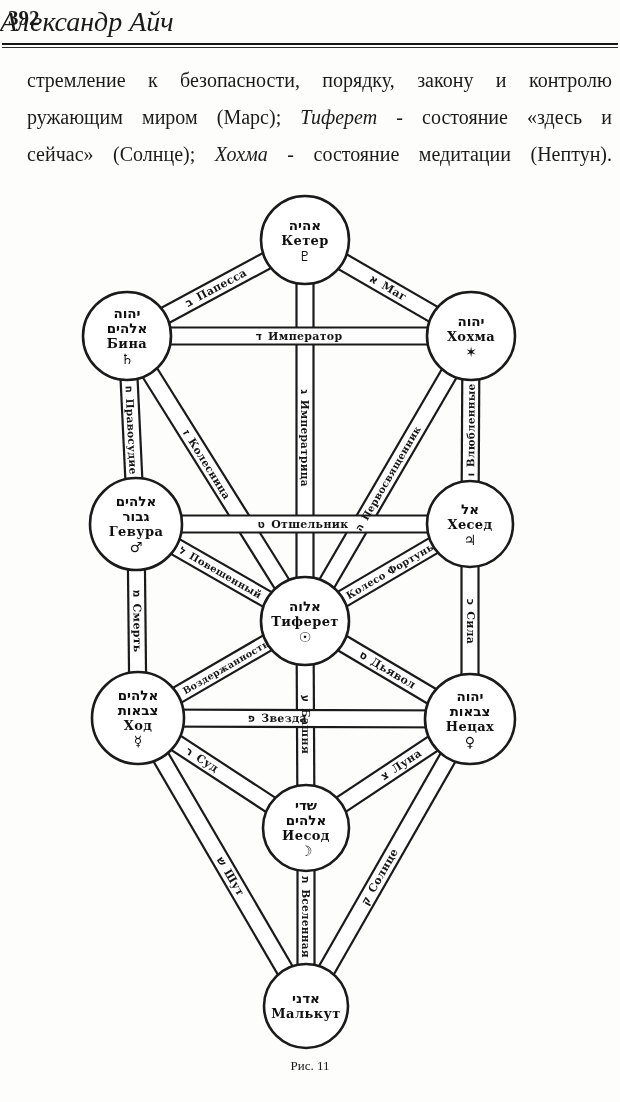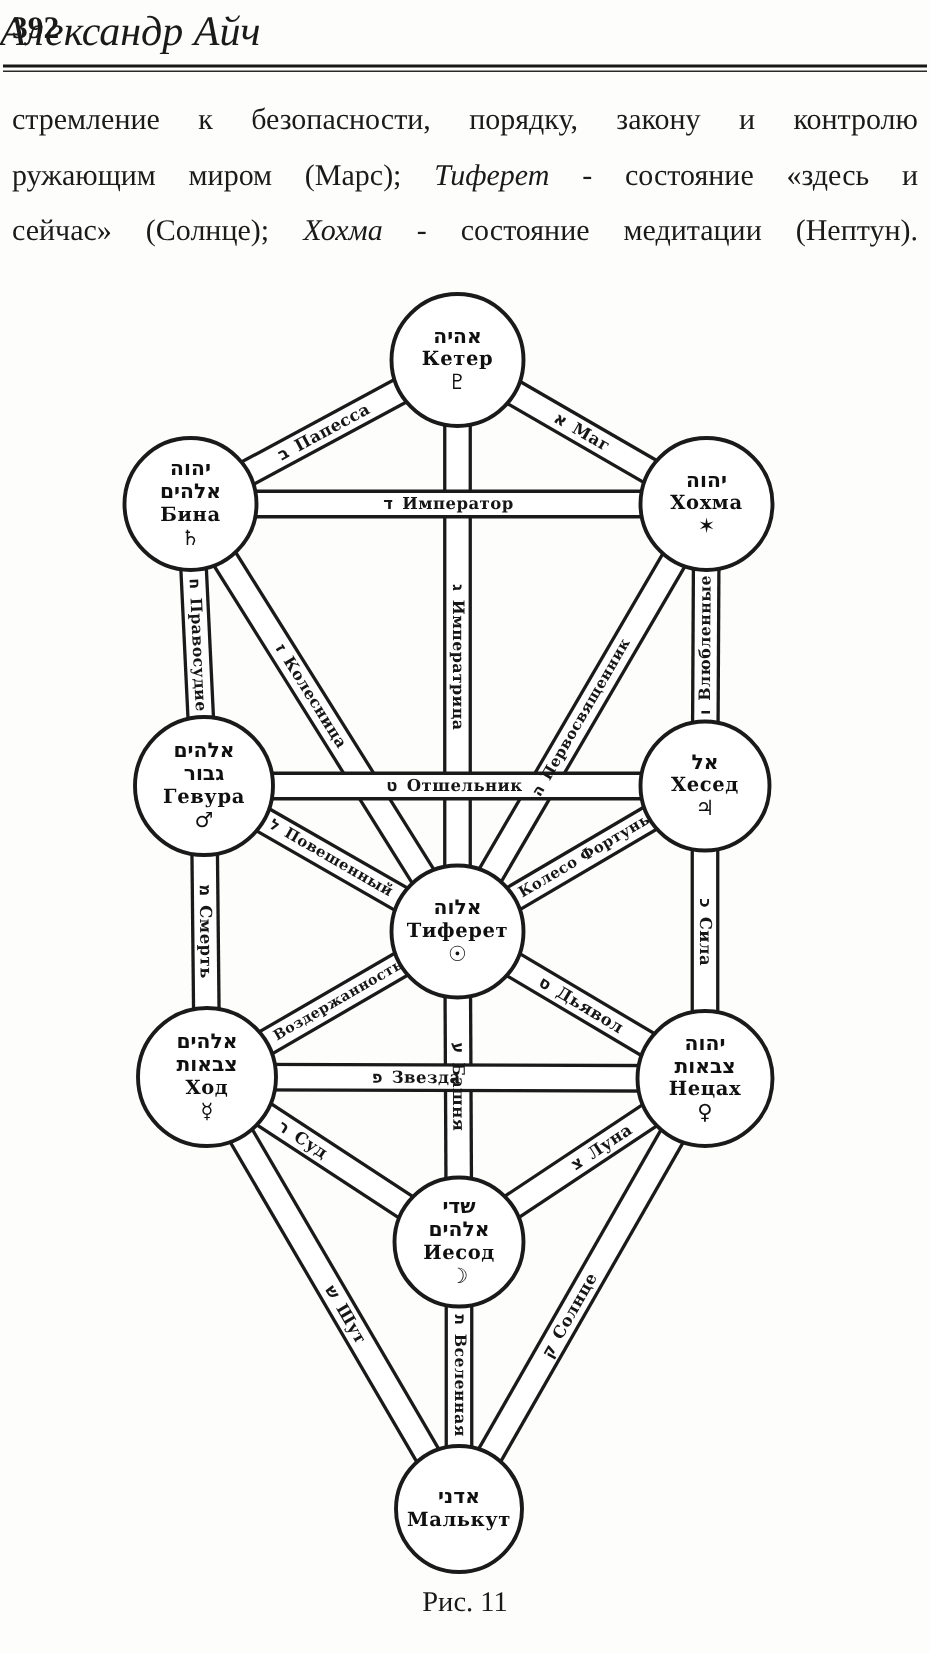--- a/index.html
+++ b/index.html
@@ -6,22 +6,22 @@
   body{
     width:620px;height:1102px;position:relative;overflow:hidden;
     background:#fdfdfb;color:#1a1a1a;
     font-family:"Liberation Serif","DejaVu Serif",serif;
   }
   .header{position:relative;height:34px;padding-top:6px;}
   .page-number{position:absolute;left:8px;top:6px;font-size:21px;font-weight:bold;}
   .running-title{text-align:left;font-style:italic;font-size:28px;}
   .rule{margin:3px 2px 0 2px;height:2px;border-top:2.6px solid #181818;border-bottom:1.4px solid #2a2a2a;}
   .body-text{margin:14px 8px 0 8px;font-size:20px;line-height:37px;}
-  .pline{text-align:justify;text-align-last:justify;white-space:normal;}
-  .caption{position:absolute;top:1058px;left:0;width:100%;text-align:center;font-size:19px;}
+  .pline{text-align:justify;text-align-last:justify;white-space:normal;margin-left:19px;}
+  .caption{position:absolute;top:1058px;left:0;width:100%;text-align:center;font-size:13px;}
   svg.tree{position:absolute;left:0;top:0;width:620px;height:1102px;}
   .bl{stroke:#1a1a1a;stroke-width:2.2;}
   .node{fill:#ffffff;stroke:#1a1a1a;stroke-width:2.6;}
   .plab{font-family:"DejaVu Serif","DejaVu Sans",serif;font-weight:bold;fill:#161616;letter-spacing:.3px;}
   .heb{font-family:"DejaVu Sans",sans-serif;font-weight:bold;font-size:13.5px;fill:#101010;}
   .rus{font-family:"DejaVu Serif","DejaVu Sans",serif;font-weight:bold;font-size:13px;fill:#101010;letter-spacing:.4px;}
   .sym{font-family:"DejaVu Sans",sans-serif;font-weight:bold;font-size:14px;fill:#101010;}
 </style>
 </head>
 <body>

